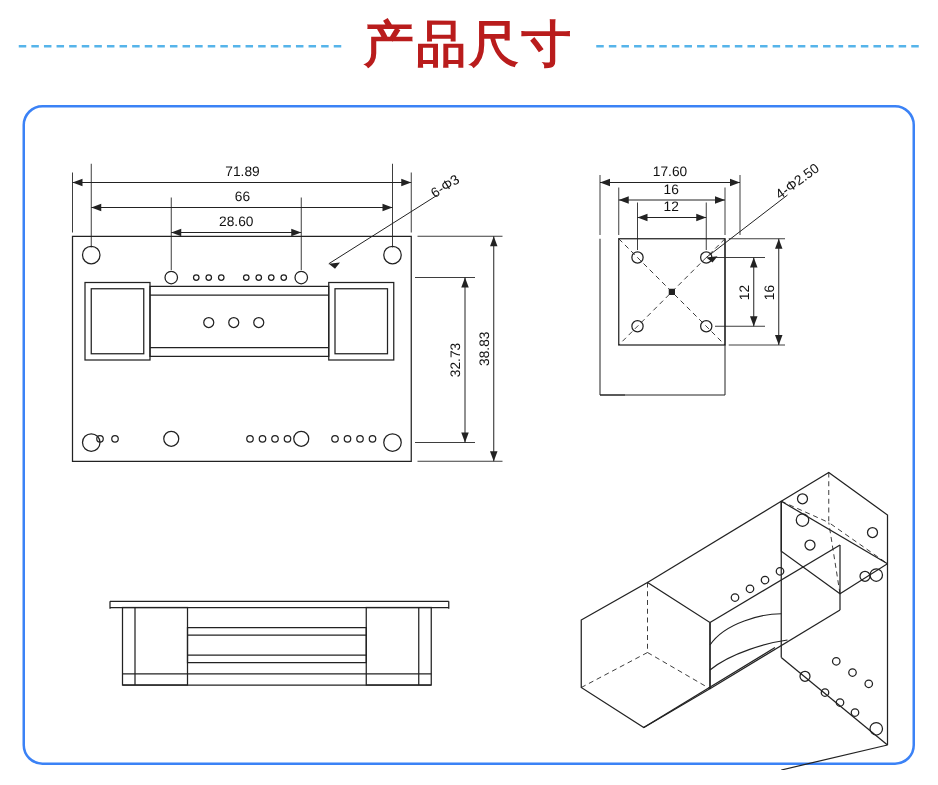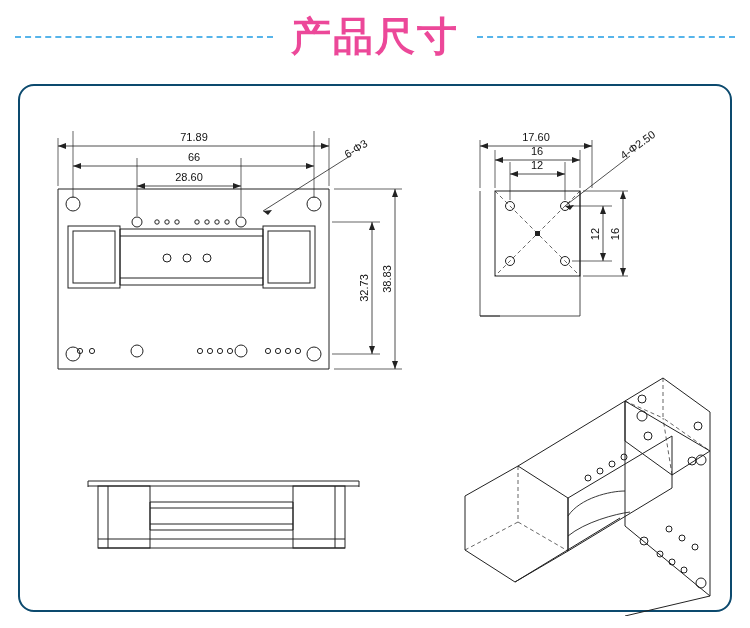--- a/index.html
+++ b/index.html
@@ -20,42 +20,42 @@
     left: 0; top: 0;
     width: 750px;
     height: 72px;
     display: flex;
     align-items: center;
     justify-content: center;
   }
   .title {
     font-size: 40px;
     font-weight: bold;
-    color: #ec4899;
+    color: #b91c1c;
     letter-spacing: 2px;
     font-family: "DejaVu Sans", "Liberation Sans", sans-serif;
     padding: 0 18px;
     line-height: 1;
   }
   .dash-rule {
     width: 258px;
     height: 0;
     border-top: 2px dashed #56b4ea;
   }
   .dash-rule.left { margin-top: 2px; }
   .dash-rule.right { margin-top: 2px; }
 
   
   .panel {
     position: absolute;
     left: 18px;
     top: 84px;
     width: 714px;
     height: 528px;
-    border: 2px solid #0c4a6e;
+    border: 2px solid #3b82f6;
     border-radius: 16px;
     box-sizing: border-box;
   }
   .drawing-area {
     position: absolute;
     left: 0; top: 0;
     width: 714px;
     height: 528px;
   }
   svg.dwg {

